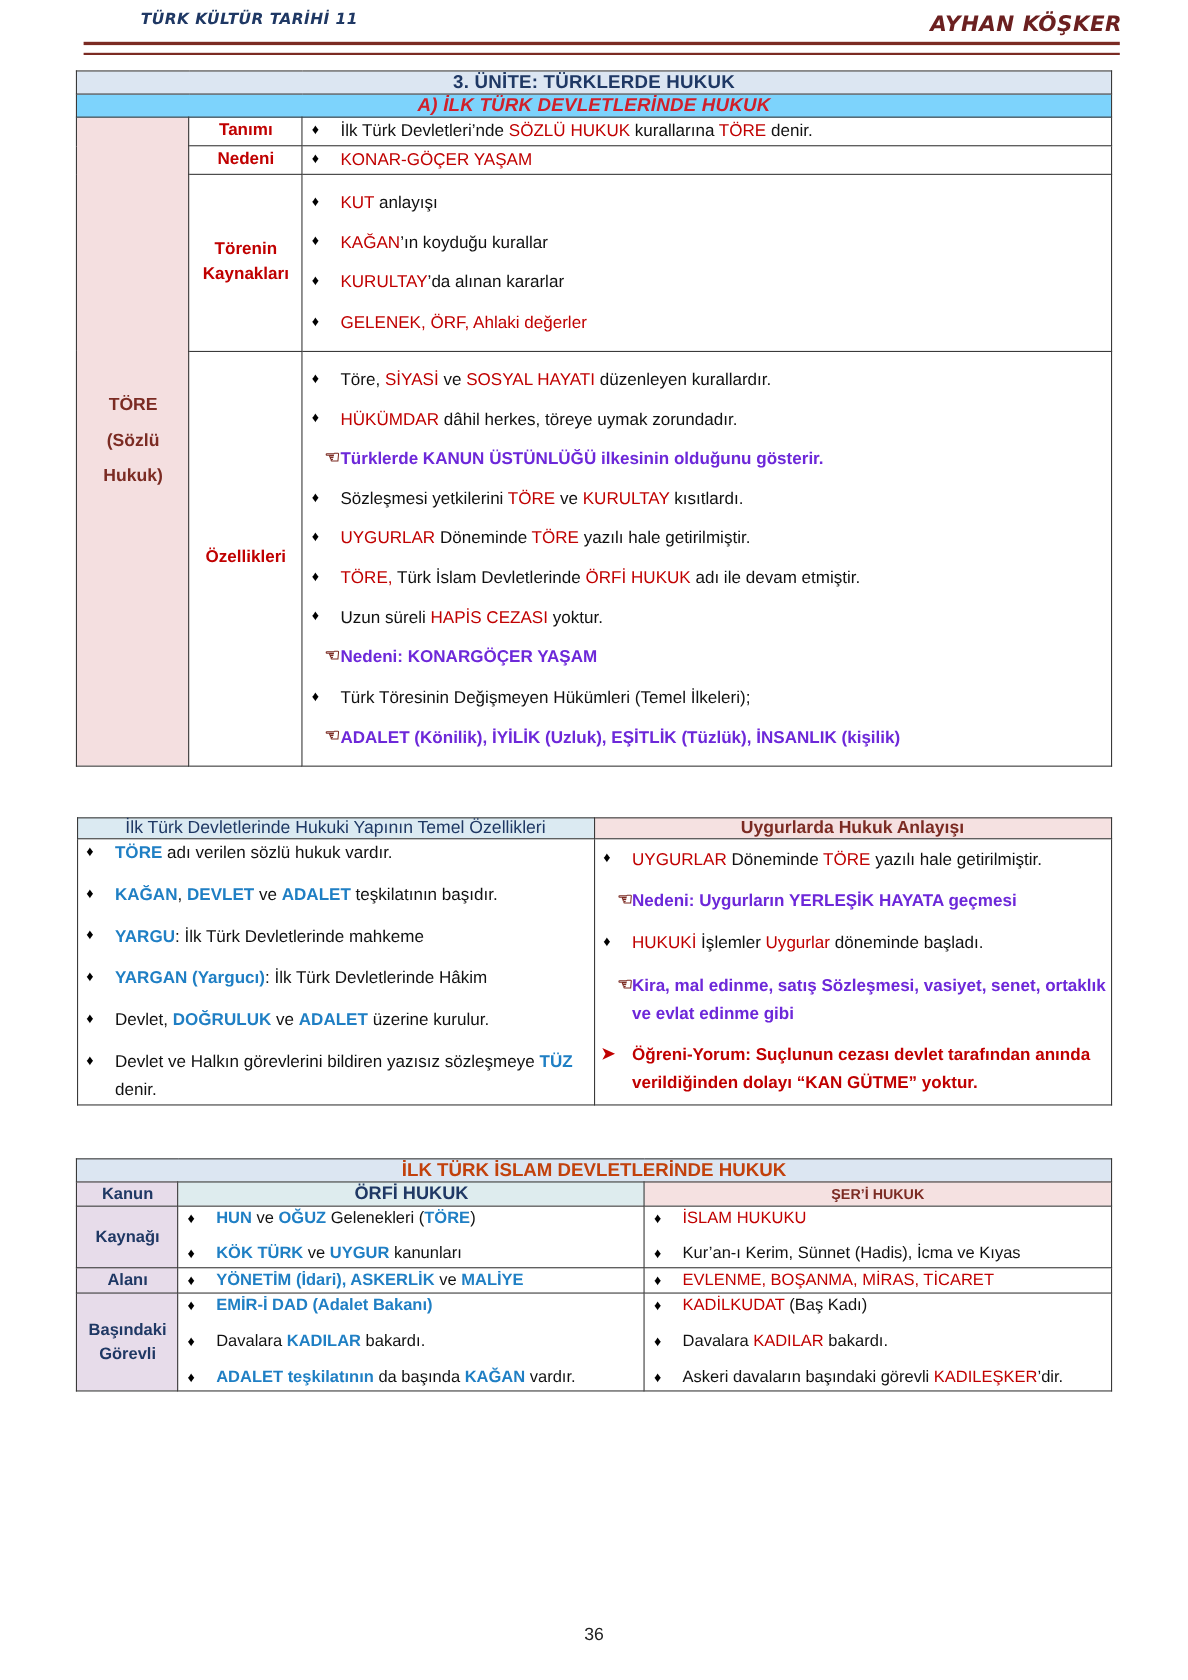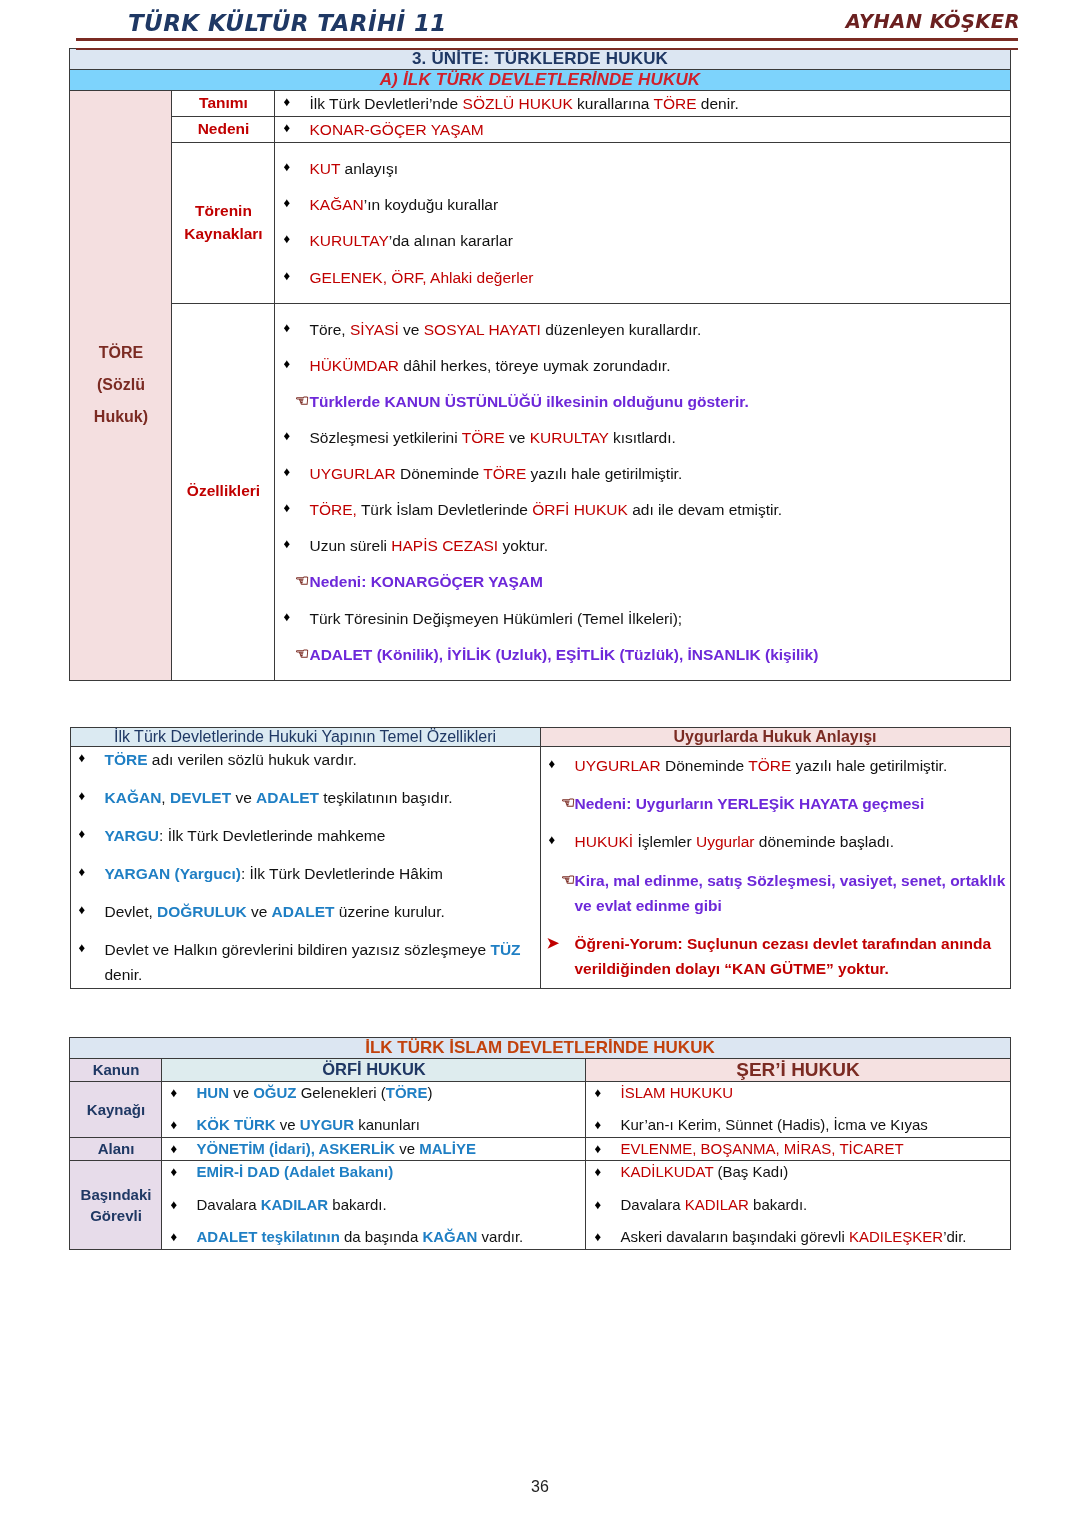--- a/index.html
+++ b/index.html
@@ -29,21 +29,21 @@
     height: 48px;
     padding: 0 60px 0 128px;
     display: flex;
     align-items: flex-start;
     justify-content: space-between;
   }
   .doc-header .hdr-left {
     font-family: "DejaVu Sans", sans-serif;
     font-style: italic;
     font-weight: bold;
-    font-size: 23px;
+    font-size: 14px;
     color: #1f3864;
     letter-spacing: 0.4px;
     padding-top: 10px;
     white-space: nowrap;
   }
   .doc-header .hdr-right {
     font-family: "DejaVu Sans", sans-serif;
     font-style: italic;
     font-weight: bold;
     font-size: 19.5px;
@@ -89,21 +89,21 @@
   }
   .band-pink {
     background: #7dd3fc;
     color: #d0202a;
     font-size: 17px;
     padding: 12px 6px;
     font-style: italic;
   }
 
   
-  .t1-wrap { margin-top: 0; }
+  .t1-wrap { margin-top: 16px; }
   .t1-side {
     background: #f4dfe0;
     color: #7b2b23;
     text-align: center;
     font-weight: bold;
     font-size: 16px;
     line-height: 2.0;
   }
   .t1-label {
     text-align: center;
@@ -225,21 +225,21 @@
     text-align: center;
     font-weight: bold;
     font-size: 16.5px;
     padding: 12px 6px;
   }
   .t3-head-seri {
     background: #f5e1e1;
     color: #7b2b23;
     text-align: center;
     font-weight: bold;
-    font-size: 19px;
+    font-size: 13px;
     padding: 12px 6px;
   }
   .t3-cell {
     padding: 11px 10px 12px 2px;
     vertical-align: middle;
   }
   .t3-cell ul.bl > li { font-size: 15px; line-height: 1.5; }
   .t3-cell ul.bl > li + li { margin-top: 10px; }
 
   

